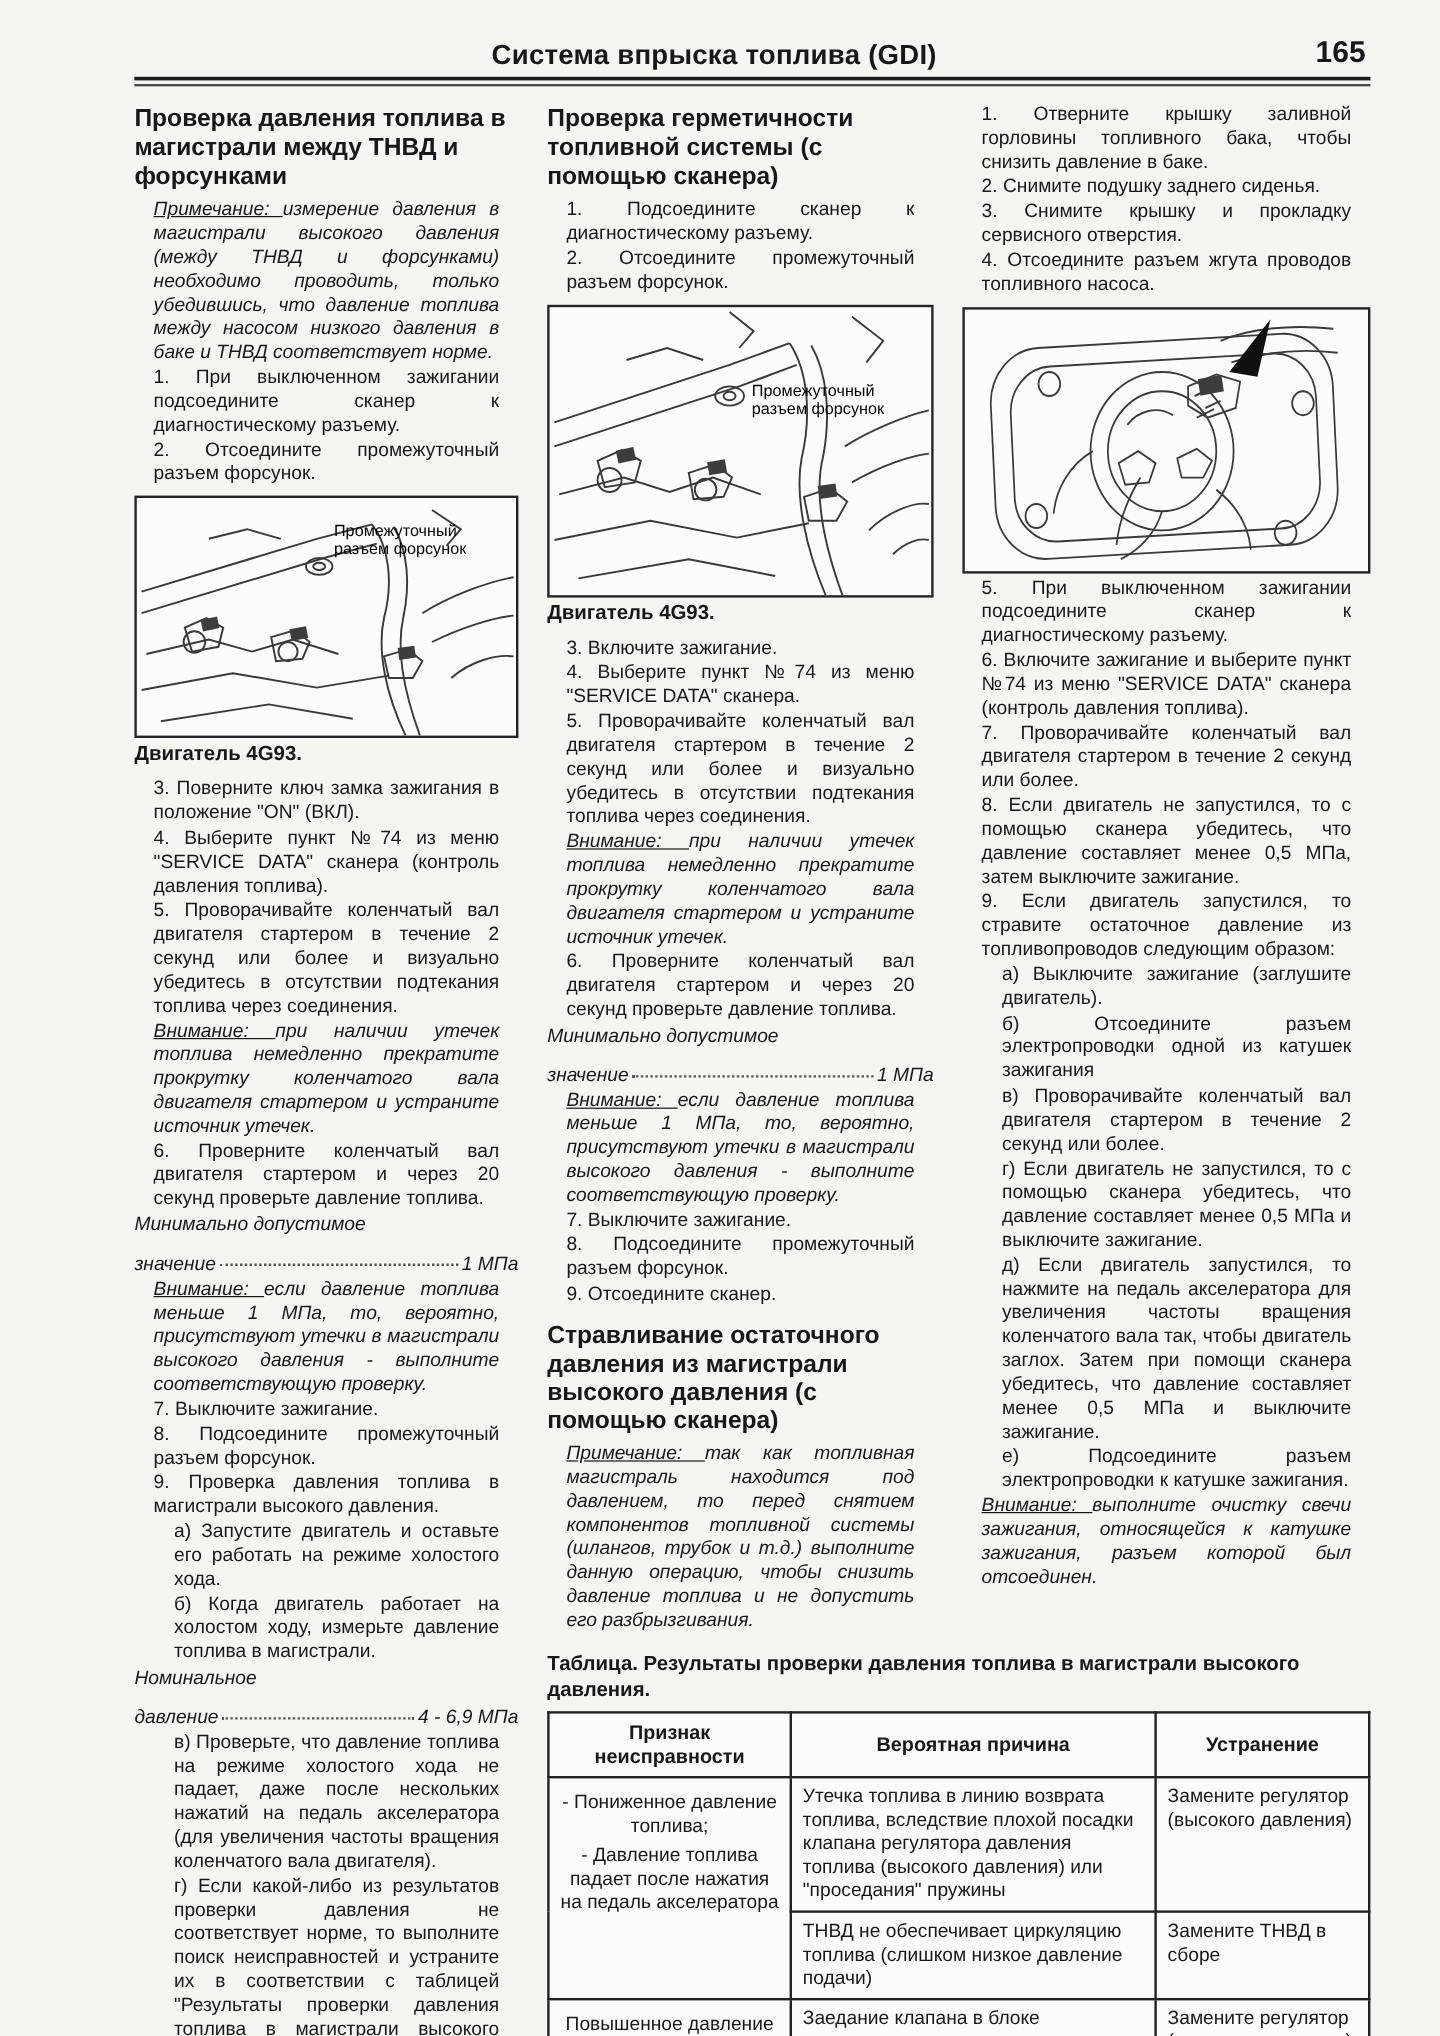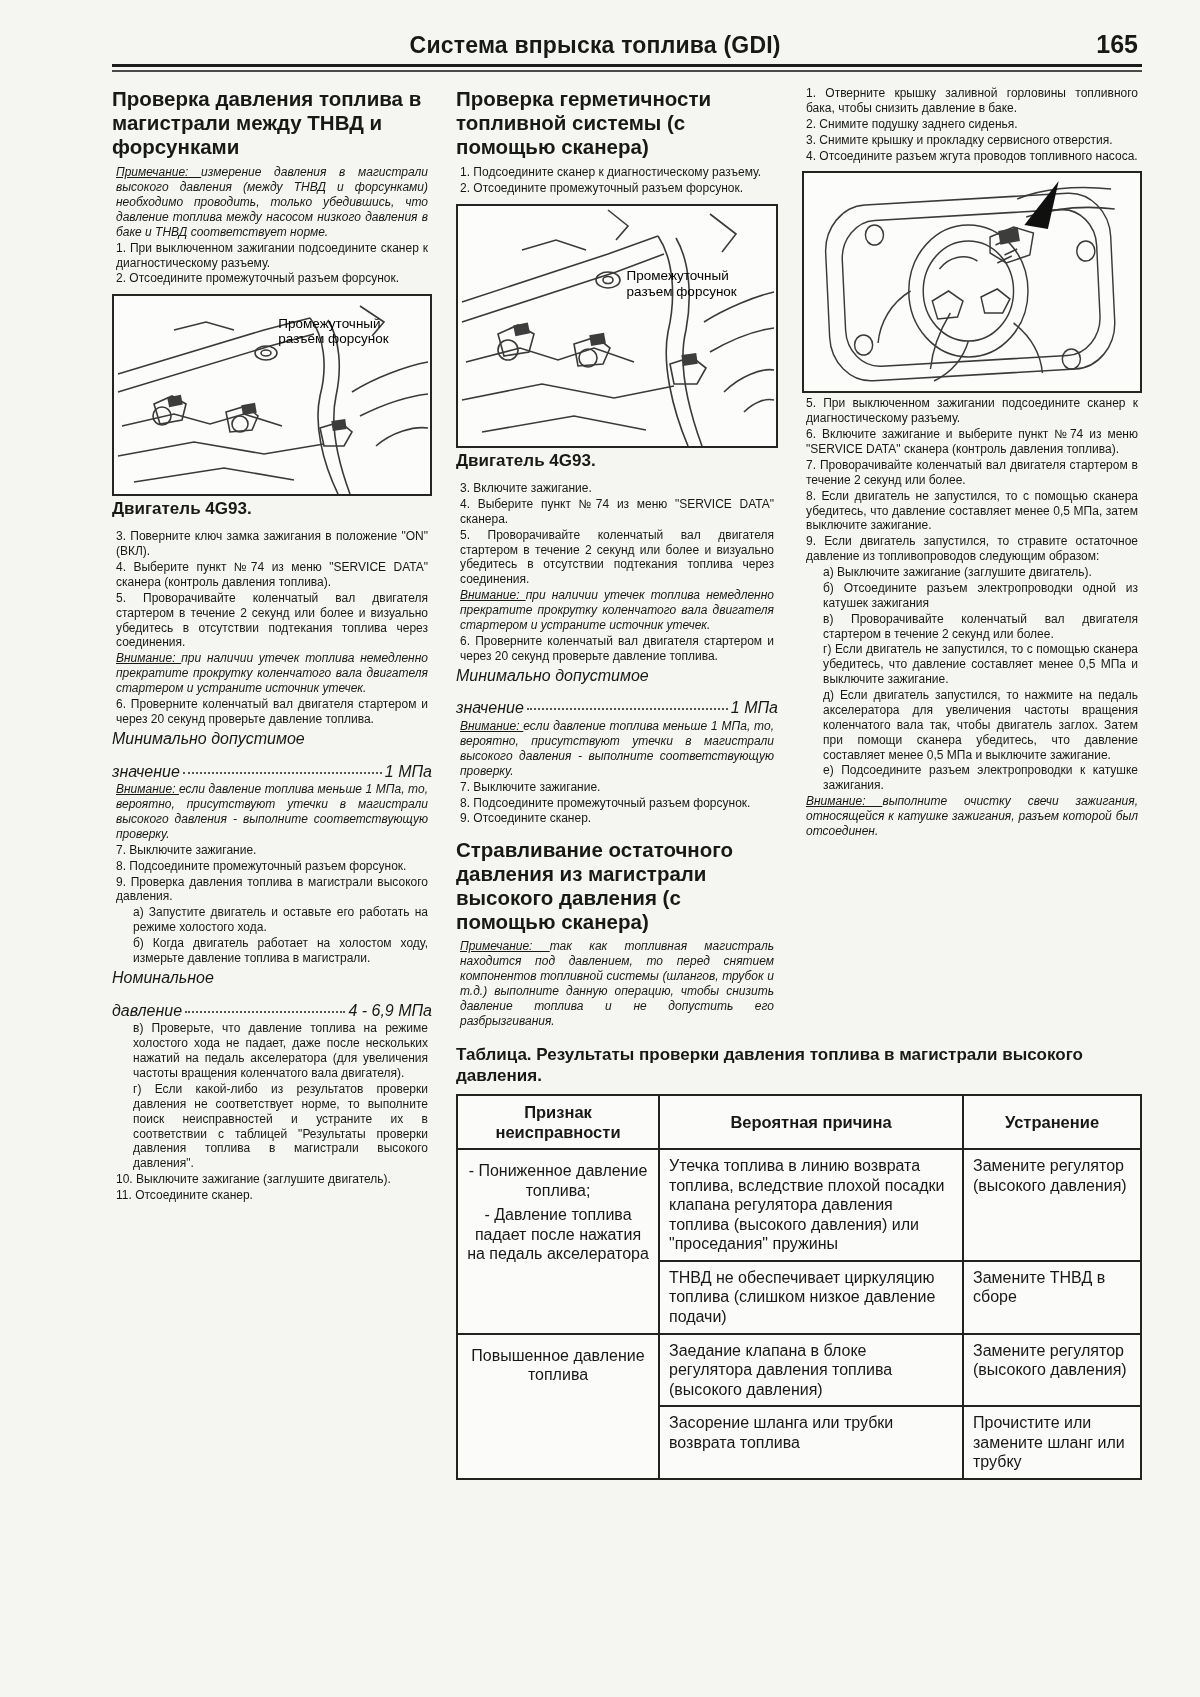--- a/index.html
+++ b/index.html
@@ -12,21 +12,21 @@
   .page-num{font-weight:bold;font-size:25px;margin-left:18px;padding-right:4px;}
   .header-rule{height:3px;border-top:3px solid #1b1b1b;border-bottom:2px solid #4a4a4a;margin-bottom:13px;}
   
   .content{display:grid;grid-template-columns:320px 322px 1fr;column-gap:24px;}
   .colL{grid-column:1;grid-row:1 / span 2;}
   .colM{grid-column:2;grid-row:1;}
   .colR{grid-column:3;grid-row:1;}
   .table-section{grid-column:2 / span 2;grid-row:2;margin-top:6px;}
   
   .col-heading{font-weight:bold;font-size:20.5px;line-height:1.16;margin:2px 0 7px;}
-  p{margin:1px 4px;font-size:12px;line-height:1.24;text-align:justify;}
+  p{margin:1px 16px;font-size:16px;line-height:1.24;text-align:justify;}
   .blk-step{}
   .blk-sub{padding-left:17px;}
   .blk-note,.blk-warn{font-style:italic;}
   .lead{text-decoration:underline;}
   .blk-h{font-weight:bold;font-size:20.5px;line-height:1.16;text-align:left;margin:12px 0 6px;}
   .spec-pre{font-style:italic;font-size:16px;line-height:1.24;margin-top:2px;}
   .spec-row{display:flex;align-items:baseline;font-style:italic;font-size:16px;line-height:1.24;margin-top:13px;}
   .spec-dots{flex:1;border-bottom:2px dotted #555;margin:0 3px;transform:translateY(-3px);}
   .spec-value{white-space:nowrap;}
   

